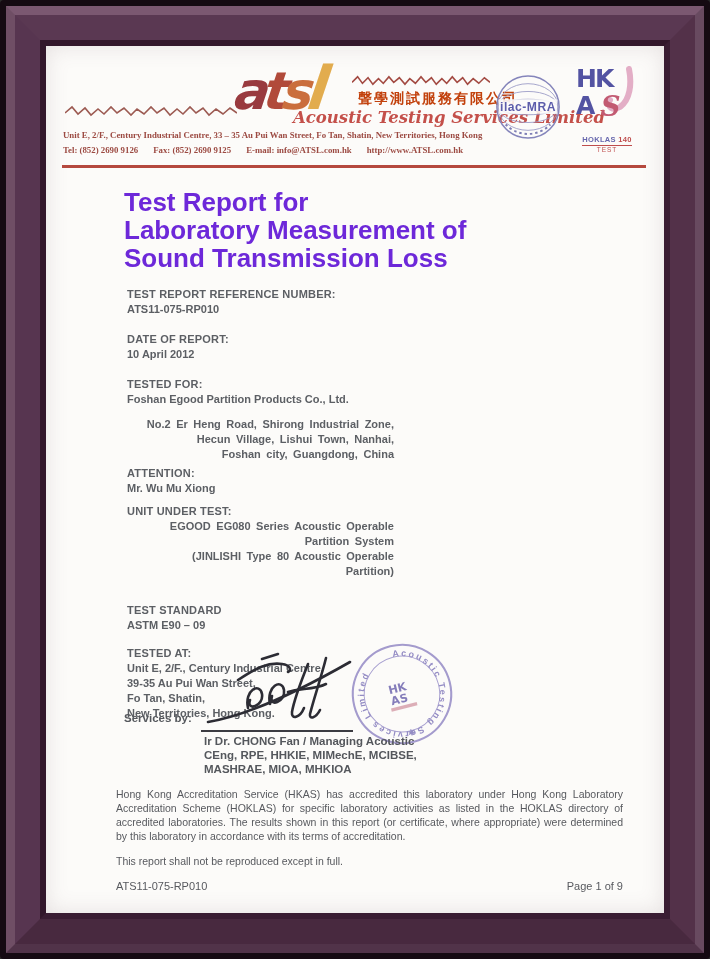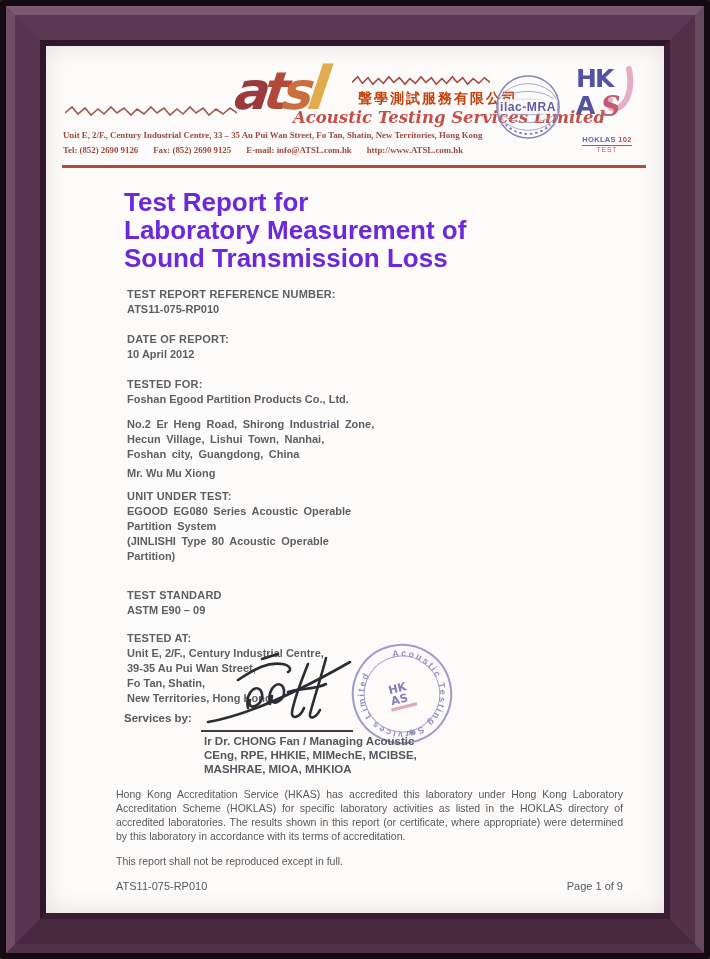--- a/index.html
+++ b/index.html
@@ -40,21 +40,21 @@
 
   
   .title{position:absolute;left:78px;top:142px;margin:0;font-size:26px;line-height:28px;
       font-weight:bold;color:#6d28d9;white-space:pre-line;}
 
   
   .fields{position:absolute;left:81px;top:241px;width:495px;font-size:11px;line-height:15px;}
   .row{display:flex;font-weight:bold;flex-direction:column;}
   .row .label{width:228px;flex:none;letter-spacing:.2px;}
   .row .value{width:267px;white-space:pre-line;}
-  .row.spread .value{word-spacing:2.5px;}
+  .row.spread .value{word-spacing:2.5px;text-align:right;}
   .mb15{margin-bottom:15px}.mb10{margin-bottom:10px}.mb8{margin-bottom:8px}
   .mb4{margin-bottom:4px}.mb24{margin-bottom:24px}.mb13{margin-bottom:13px}
 
   
   .sig-section{position:absolute;left:0;top:596px;width:100%;height:160px;}
   .stamp{position:absolute;left:304px;top:0;width:104px;height:104px;transform:rotate(-14deg);opacity:.85;}
   .sig-svg{position:absolute;left:157px;top:8px;width:152px;height:80px;}
   .approved{position:absolute;left:78px;top:70px;font-size:11.5px;font-weight:bold;color:#55585d;}
   .sig-line{position:absolute;left:155px;top:88px;width:152px;border-bottom:2px solid #3c3c42;}
   .sig-name{position:absolute;left:158px;top:92px;font-size:11.5px;font-weight:bold;color:#54575c;line-height:14px;}
@@ -109,21 +109,21 @@
       </svg>
 
       <div class="hkas">
         <svg viewBox="0 0 64 58" width="64" height="58">
           <path d="M54,3 C57,18 55,34 45,41 C38,45 31,41 35,34" fill="none" stroke="#e3aec6" stroke-width="6" stroke-linecap="round"></path>
           <text x="1" y="21" font-family="DejaVu Sans, sans-serif" font-size="25" font-weight="bold" fill="#5353a2" letter-spacing="-2">HK</text>
           <text x="1" y="48" font-family="DejaVu Sans, sans-serif" font-size="25" font-weight="bold" fill="#5353a2">A</text>
           <text x="26" y="50" font-family="DejaVu Serif, serif" font-size="27" font-weight="bold" font-style="italic" fill="#c25a72">S</text>
         </svg>
         <div>
-          <span class="hoklas-line"><span>HOKLAS </span><span class="num">102</span></span>
+          <span class="hoklas-line"><span>HOKLAS </span><span class="num">140</span></span>
         </div>
         <div class="test-label">TEST</div>
       </div>
 
       <div class="red-rule"></div>
 
       <h1 class="title">Test Report for
 Laboratory Measurement of
 Sound Transmission Loss</h1>
 
@@ -140,20 +140,21 @@
           <div class="label">TESTED FOR:</div>
           <div class="value">Foshan Egood Partition Products Co., Ltd.</div>
         </div>
         <div class="row spread mb4">
           <div class="label"></div>
           <div class="value">No.2 Er Heng Road, Shirong Industrial Zone,
 Hecun Village, Lishui Town, Nanhai,
 Foshan city, Guangdong, China</div>
         </div>
         <div class="row mb8">
+          <div class="label">ATTENTION:</div>
           <div class="value">Mr. Wu Mu Xiong</div>
         </div>
         <div class="row spread mb24">
           <div class="label">UNIT UNDER TEST:</div>
           <div class="value">EGOOD EG080 Series Acoustic Operable
 Partition System
 (JINLISHI Type 80 Acoustic Operable
 Partition)</div>
         </div>
         <div class="row mb13">

